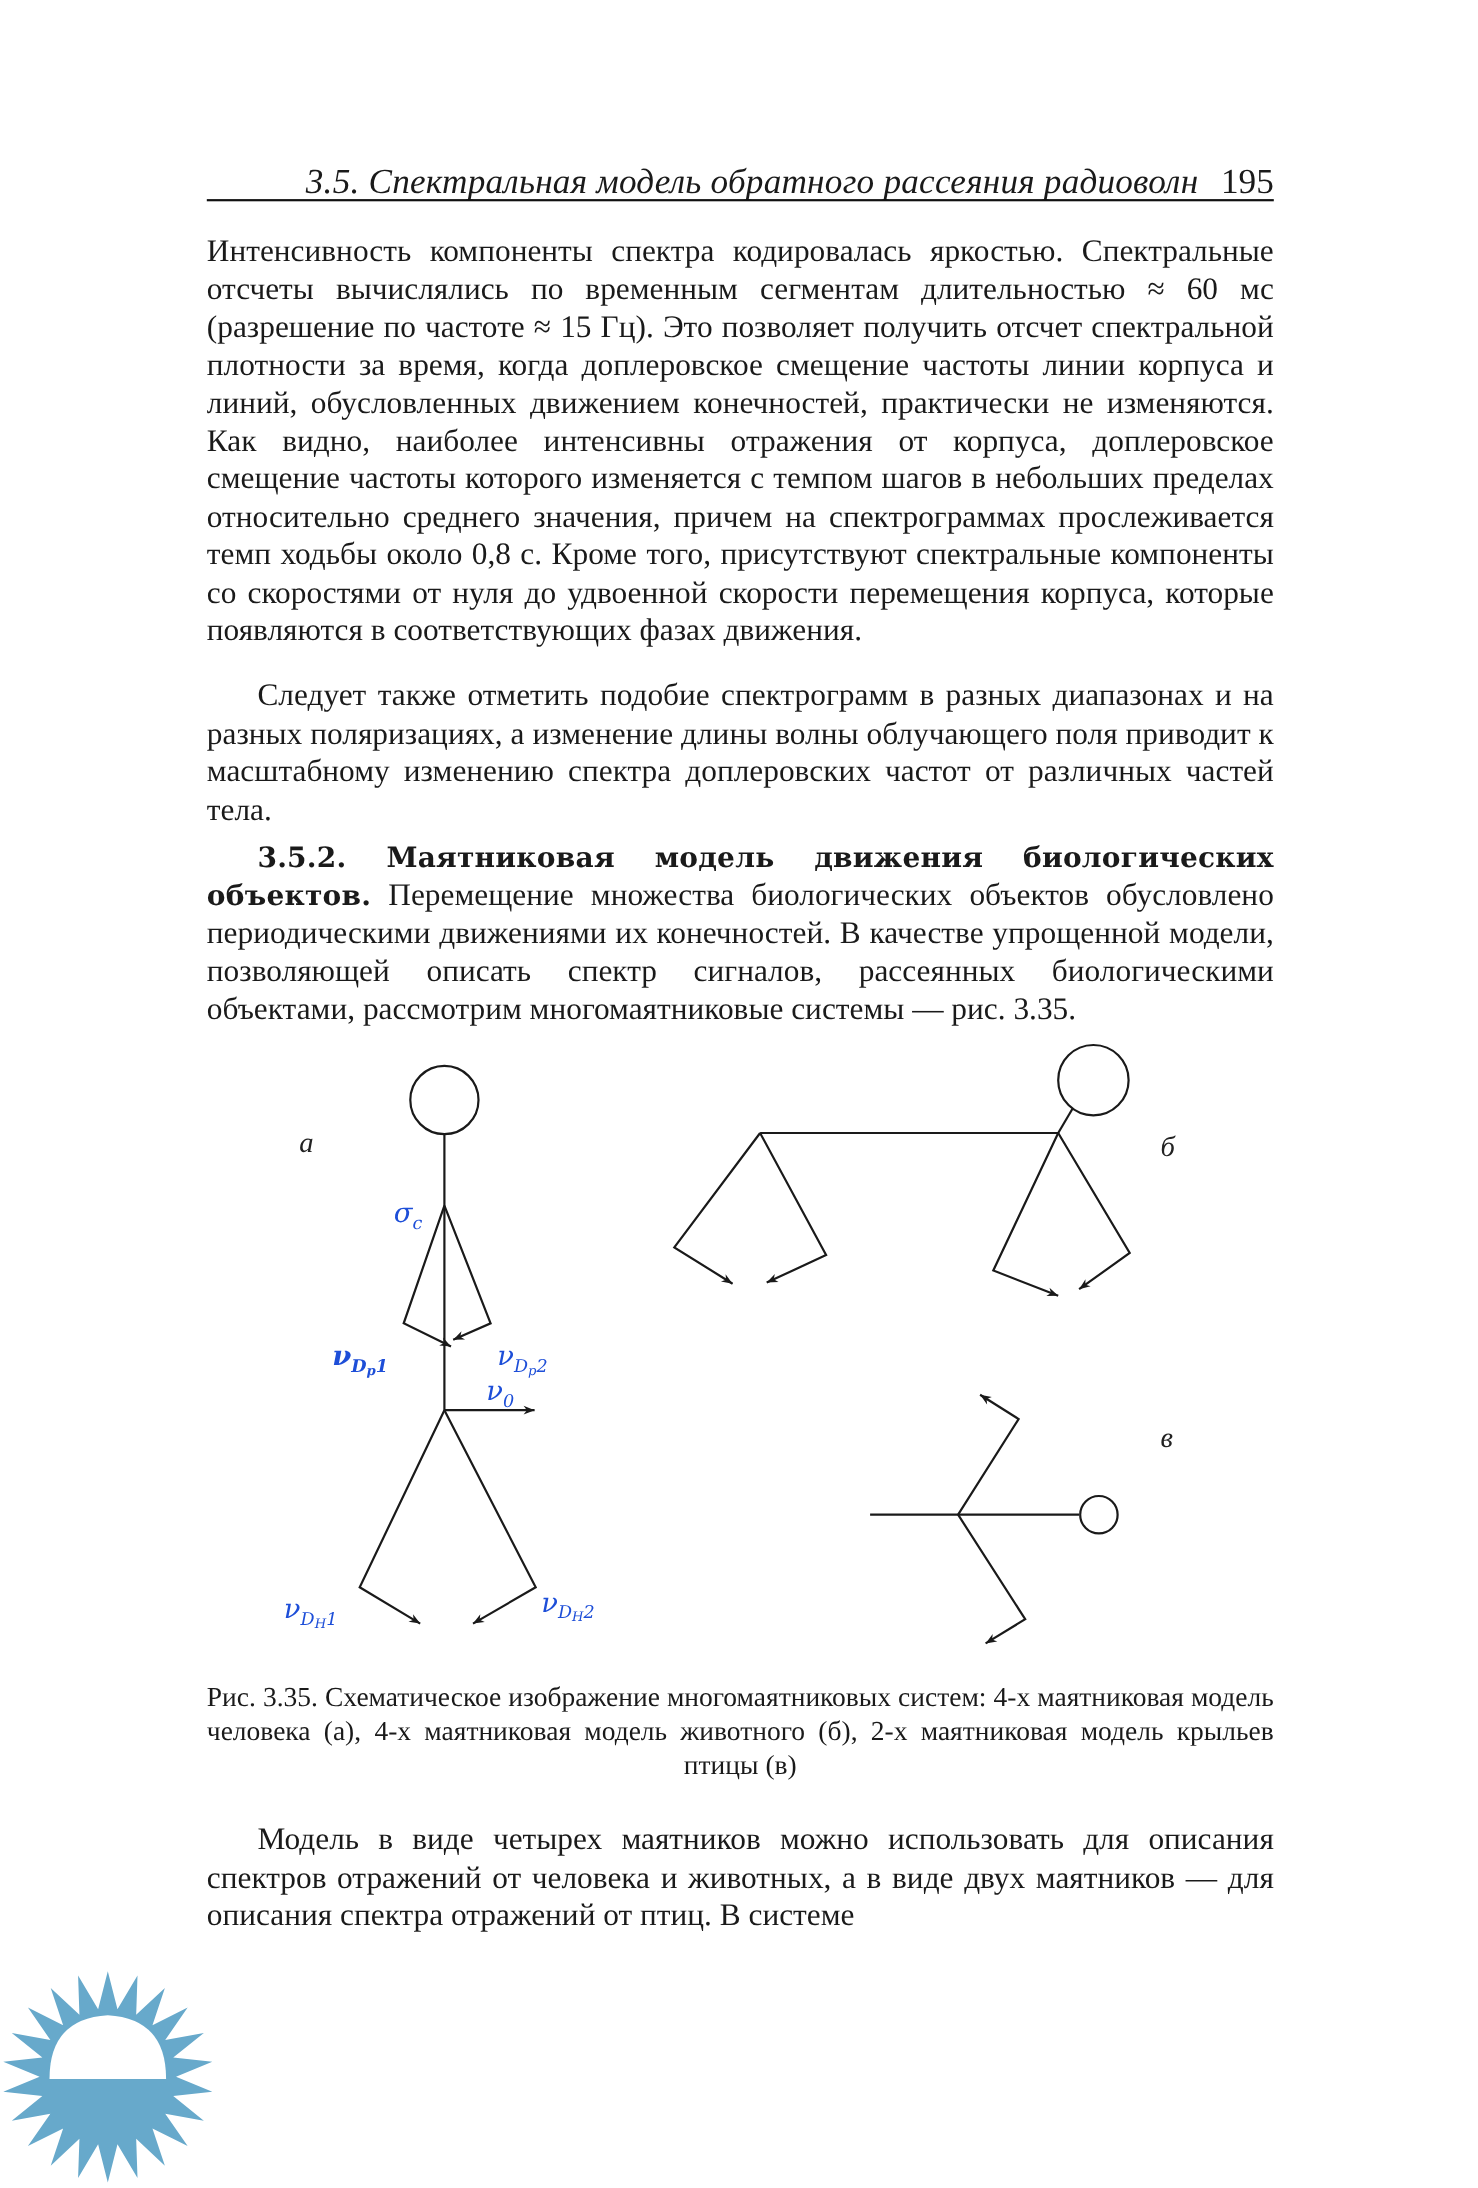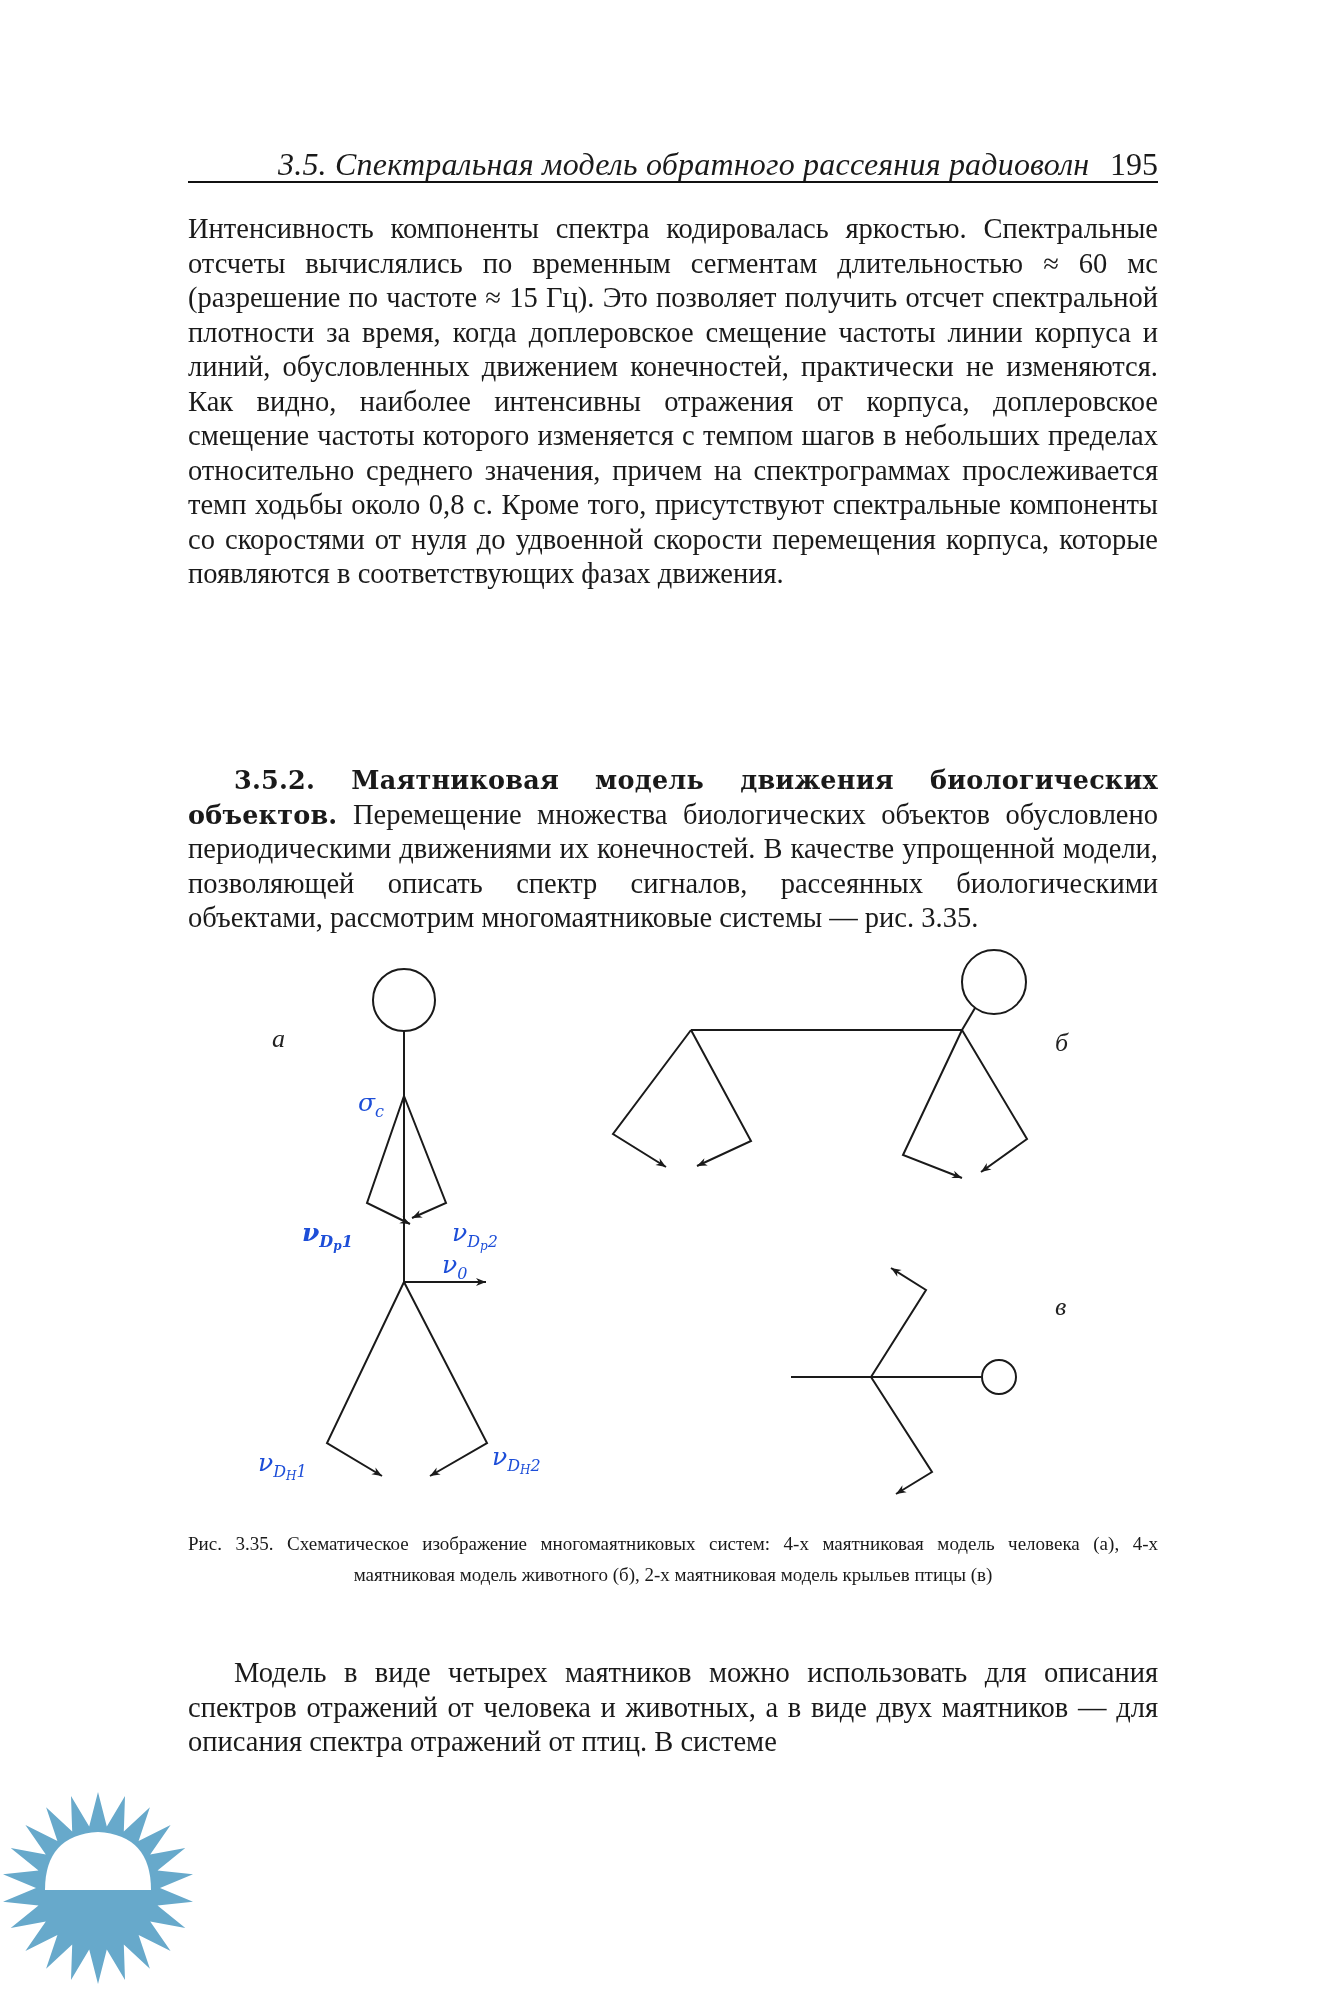--- a/index.html
+++ b/index.html
@@ -28,21 +28,21 @@
 
     .figure { position: absolute; left: 0; top: 940px; width: 1344px; height: 580px; }
     .figure svg { position: absolute; left: 0; top: 0; }
     .flabel { position: absolute; font-family: "Liberation Serif", "DejaVu Serif", serif; font-style: italic; font-size: 26px; color: #222; }
     .sym { position: absolute; font-family: "DejaVu Serif", serif; font-style: italic; font-size: 25px; color: #1d4ed8; white-space: nowrap; }
     .sym sub { font-size: 16px; vertical-align: -6px; }
     .sym sub sub { font-size: 12px; vertical-align: -3px; }
 
     .caption {
       position: absolute; left: 188px; top: 1528px; width: 970px;
-      font-family: "Liberation Serif", "DejaVu Serif", serif; font-size: 19px; line-height: 31px;
+      font-family: "Liberation Serif", "DejaVu Serif", serif; font-size: 25px; line-height: 31px;
       text-align: justify; text-align-last: center;
     }
 
     .watermark { position: absolute; left: 0; top: 1790px; width: 1344px; height: 199px; }
     .wm-text {
       position: absolute; left: 212px; top: 1838px;
       font-family: "DejaVu Serif", serif; font-weight: bold; font-size: 118px; letter-spacing: -4px;
       color: transparent; -webkit-text-stroke: 3px #67a9cb; line-height: 1;
       background: linear-gradient(to bottom, transparent 0%, transparent 46%, #67a9cb 46%, #67a9cb 100%);
       -webkit-background-clip: text; background-clip: text;
@@ -57,20 +57,23 @@
   <div class="running-head">
     <span class="rh-title">3.5. Спектральная модель обратного рассеяния радиоволн</span>
     <span class="rh-page">195</span>
   </div>
   <div class="rh-rule"></div>
 
   <div class="text" id="p1">
     <p>Интенсивность компоненты спектра кодировалась яркостью. Спектральные отсчеты вычислялись по временным сегментам длительностью ≈ 60 мс (разрешение по частоте ≈ 15 Гц). Это позволяет получить отсчет спектральной плотности за время, когда доплеровское смещение частоты линии корпуса и линий, обусловленных движением конечностей, практически не изменяются. Как видно, наиболее интенсивны отражения от корпуса, доплеровское смещение частоты которого изменяется с темпом шагов в небольших пределах относительно среднего значения, причем на спектрограммах прослеживается темп ходьбы около 0,8 с. Кроме того, присутствуют спектральные компоненты со скоростями от нуля до удвоенной скорости перемещения корпуса, которые появляются в соответствующих фазах движения.</p>
   </div>
 
+  <div class="text" id="p2">
+    <p class="indent">Следует также отметить подобие спектрограмм в разных диапазонах и на разных поляризациях, а изменение длины волны облучающего поля приводит к масштабному изменению спектра доплеровских частот от различных частей тела.</p>
+  </div>
 
   <div class="text" id="p3">
     <p class="indent">
       <span class="sec-head">3.5.2. Маятниковая модель движения биологических объектов.</span>
       <span>Перемещение множества биологических объектов обусловлено периодическими движениями их конечностей. В качестве упрощенной модели, позволяющей описать спектр сигналов, рассеянных биологическими объектами, рассмотрим многомаятниковые системы — рис. 3.35.</span>
     </p>
   </div>
 
   <div class="figure">
     <svg width="1344" height="580" viewBox="0 940 1344 580">

